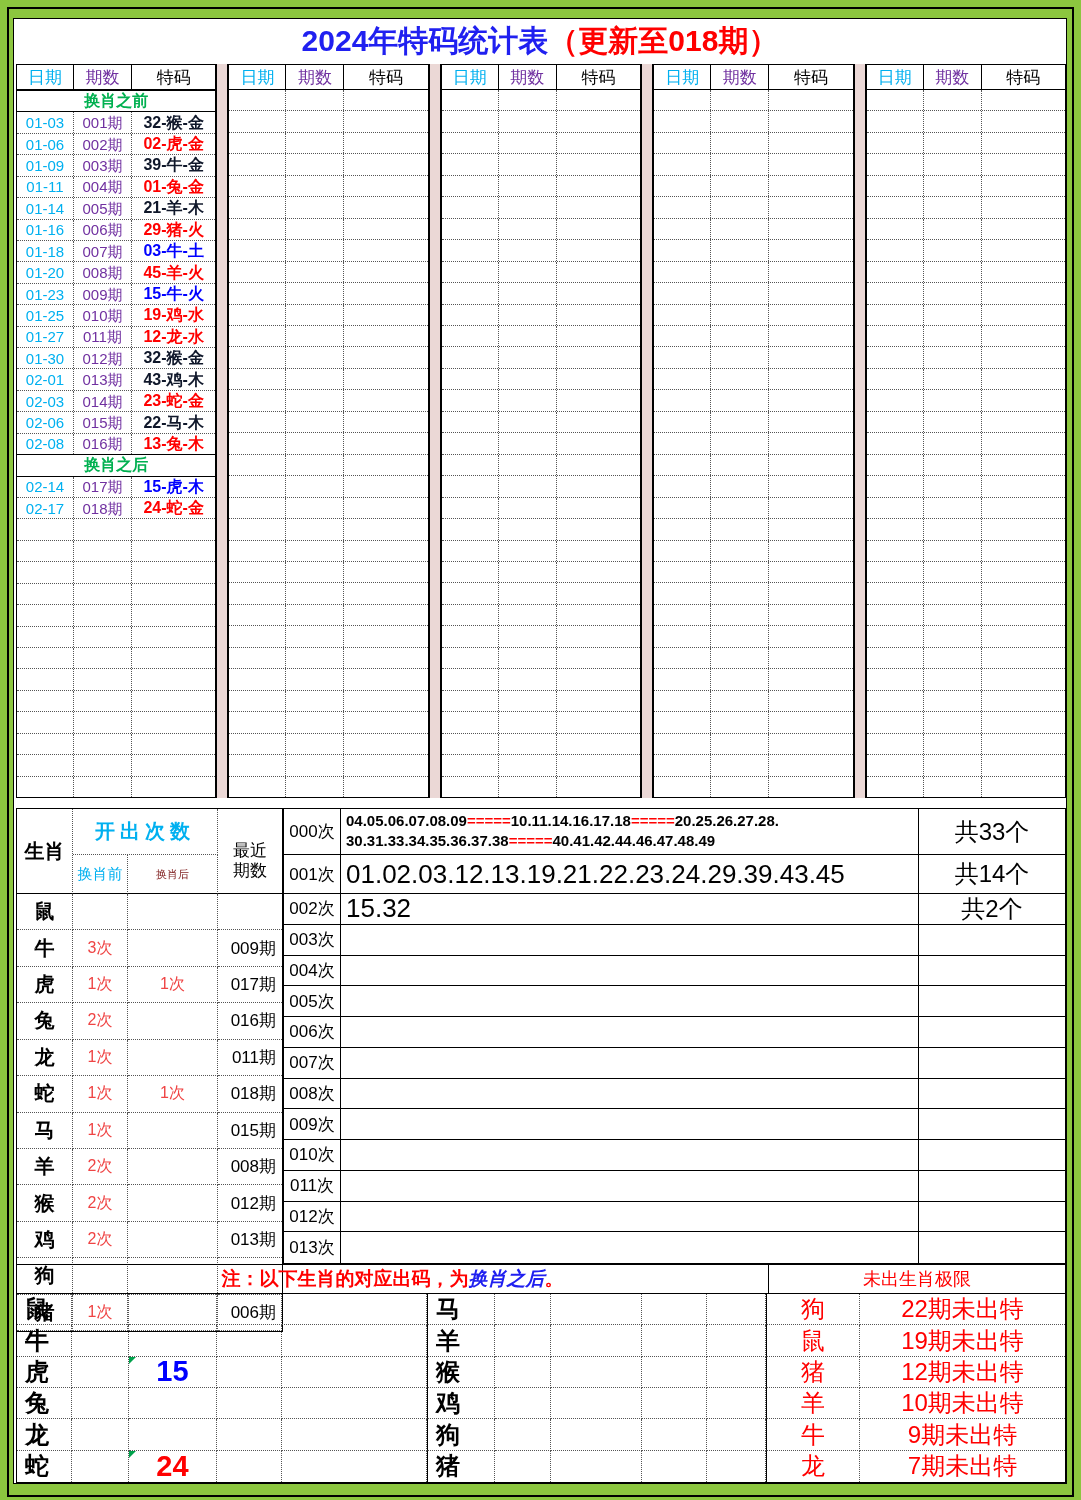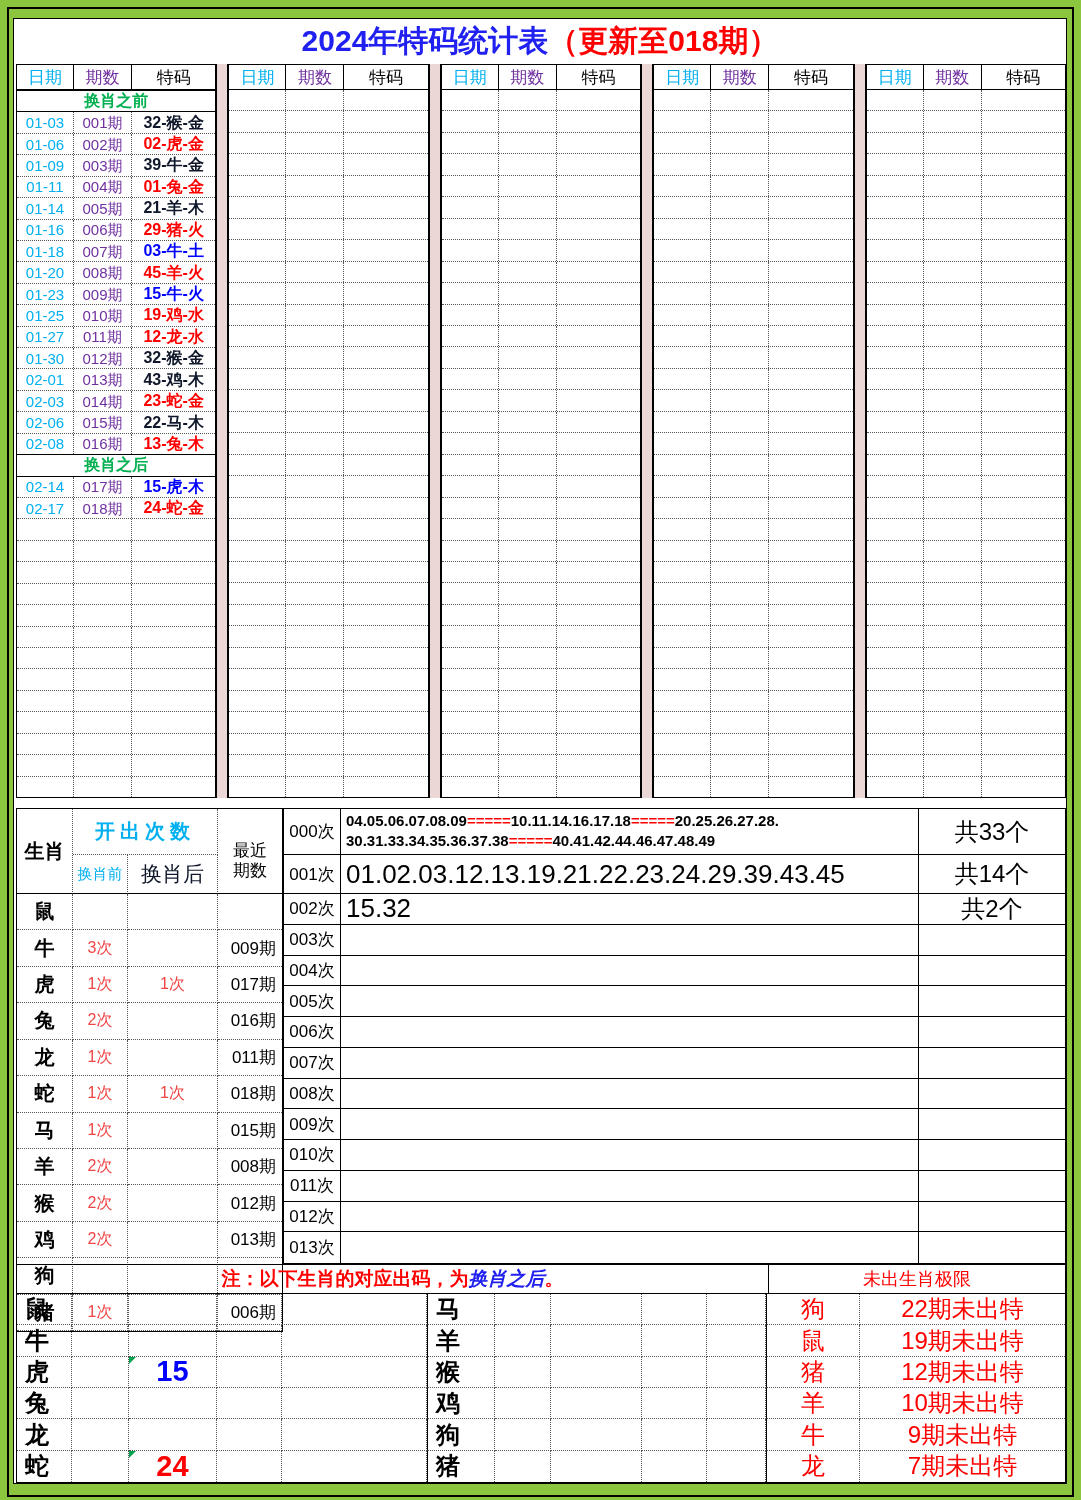--- a/index.html
+++ b/index.html
@@ -59,21 +59,21 @@
     width:100%;height:100%;display:grid;
     grid-template-columns:56px 55px 90px 1fr;
     grid-template-rows:46px 39px repeat(12,1fr);
   }
   .sc{border-right:1px dotted #555;border-bottom:1px dotted #555;
     display:flex;align-items:center;justify-content:center;overflow:hidden;}
   .sc.last-col{border-right:none;}
   .hdr-zodiac{grid-row:1/3;grid-column:1;font-size:20px;font-weight:bold;}
   .hdr-counts{grid-row:1;grid-column:2/4;color:#00B0F0;font-weight:bold;font-size:20px;letter-spacing:5px;}
   .hdr-before{grid-row:2;grid-column:2;color:#00B0F0;font-size:15px;}
-  .hdr-after{grid-row:2;grid-column:3;color:#0f172a;font-size:21px;}
+  .hdr-after{grid-row:2;grid-column:3;color:#7f1d1d;font-size:11px;}
   .hdr-recent{grid-row:1/3;grid-column:4;font-size:17px;border-right:none;}
   .hdr-recent span{display:block;width:38px;word-break:break-all;text-align:center;line-height:1.2;margin-top:20px;}
   .hdr-bottom{border-bottom:1.2px solid #000;}
   .z-name{font-size:20px;font-weight:bold;}
   .z-val{color:#ef4444;font-size:16px;}
   .z-recent{font-size:17px;justify-content:flex-end;padding-right:6px;}
   .stats-right{position:absolute;left:267px;top:0;width:783px;height:456px;border:1.5px solid #000;}
   .stats-right-grid{
     width:100%;height:100%;display:grid;
     grid-template-columns:57px 578px 1fr;

